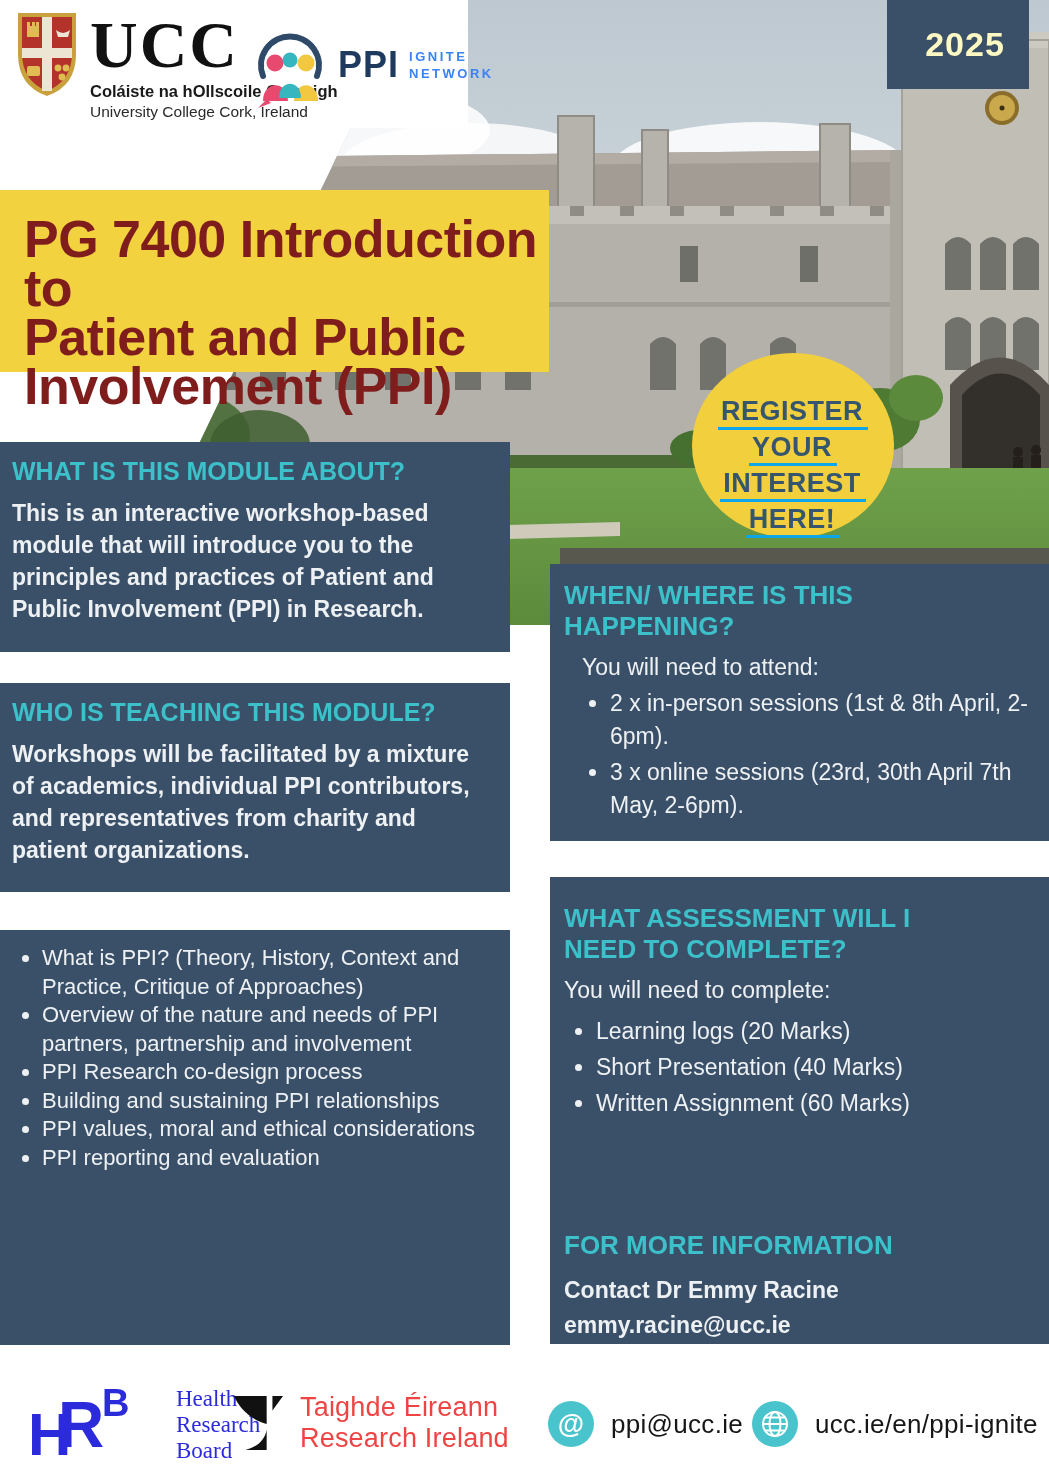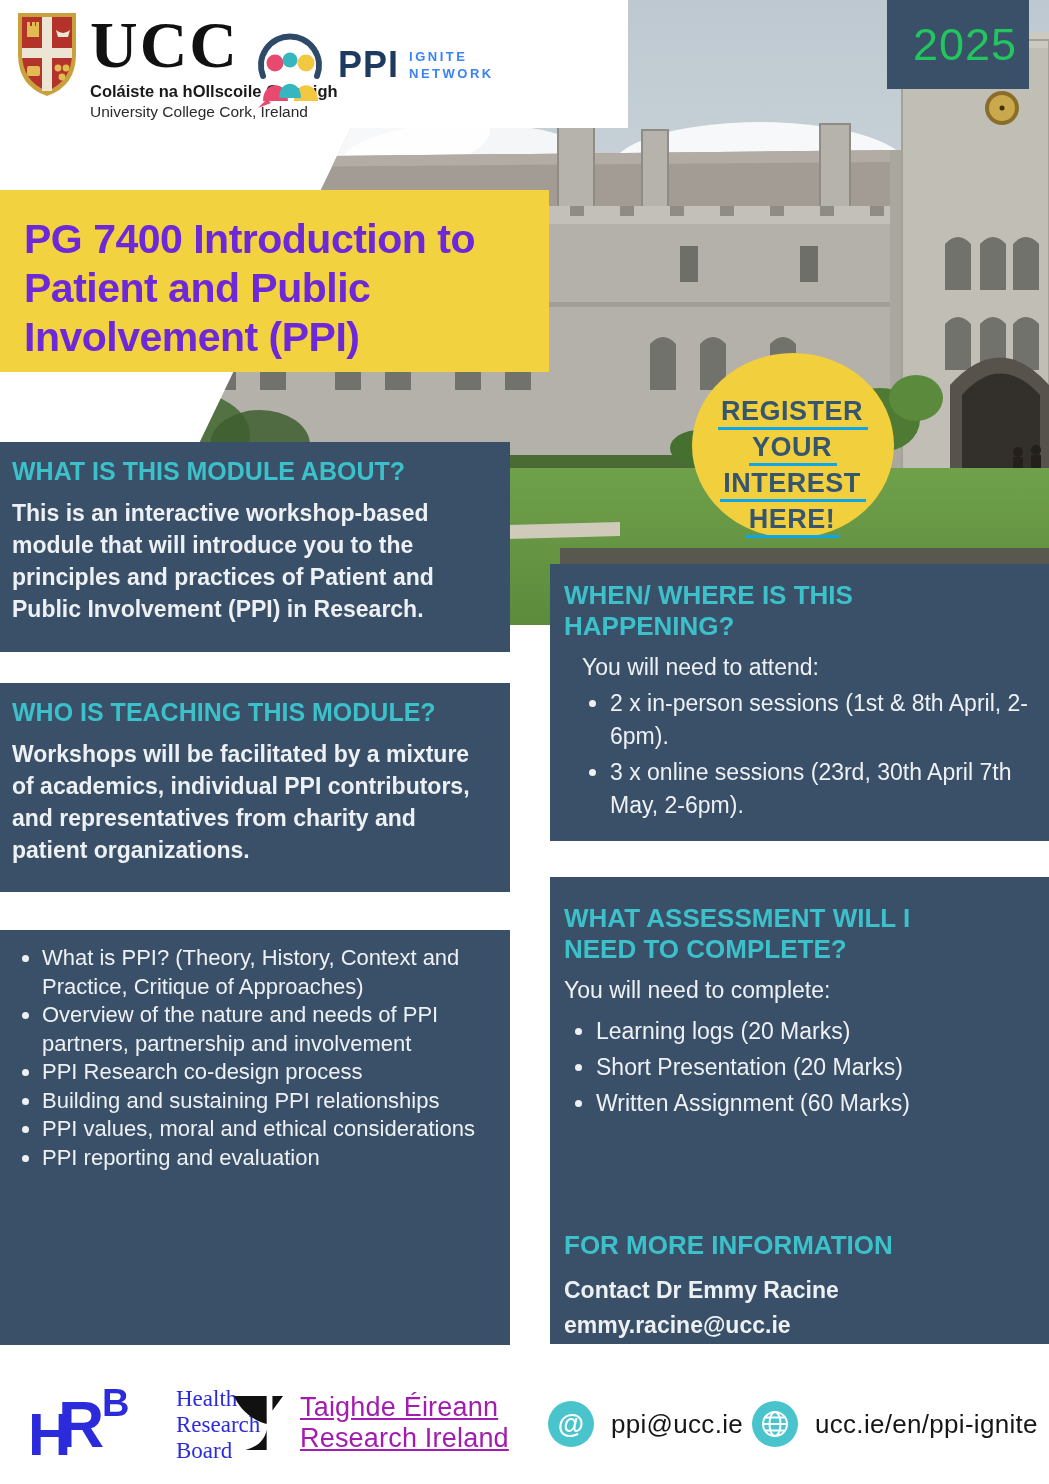--- a/index.html
+++ b/index.html
@@ -8,40 +8,40 @@
     position:relative; width:1049px; height:1484px; overflow:hidden;
     background:#ffffff; font-family:"Liberation Sans","DejaVu Sans",sans-serif;
   }
   
   .photo{
     position:absolute; left:0; top:0; width:1049px; height:625px;
     clip-path:polygon(412px 0, 1049px 0, 1049px 625px, 112px 625px);
   }
   .photo svg{ display:block; }
   
-  .header-band{ position:absolute; left:0; top:0; width:628px; height:128px; background:#ffffff; z-index:3; }
+  .header-band{ position:absolute; left:0; top:0; width:468px; height:128px; background:#ffffff; z-index:3; }
   .ucc-logo{ position:absolute; left:16px; top:10px; display:flex; gap:12px; }
   .ucc-text .acronym{ font-family:"Liberation Serif","DejaVu Serif",serif; font-weight:bold; font-size:66px; line-height:70px; color:#111; letter-spacing:2px; }
   .ucc-text .irish{ font-size:16.5px; font-weight:bold; color:#1a1a1a; margin-top:2px; }
   .ucc-text .english{ font-size:15.5px; color:#2a2a2a; margin-top:2px; }
   .ppi-logo{ position:absolute; left:254px; top:22px; display:flex; align-items:center; gap:12px; }
   .ppi-word{ font-size:36px; font-weight:bold; color:#1E3A5F; letter-spacing:1px; }
   .ppi-sub{ font-size:13px; font-weight:bold; color:#3b82f6; letter-spacing:2.5px; line-height:17px; }
   
   .year-badge{
     position:absolute; left:887px; top:0; width:142px; height:89px; background:#3A5068;
     z-index:3; display:flex; align-items:center; justify-content:center;
   }
-  .year-badge span{ color:#22c55e; font-size:45px; font-weight:normal; letter-spacing:1px; padding-left:14px; }
+  .year-badge span{ color:#fef9c3; font-size:34px; font-weight:bold; letter-spacing:1px; padding-left:14px; }
   
   .title-box{
     position:absolute; left:0; top:190px; width:549px; height:182px; background:#F2D23F;
     z-index:3; padding:25px 0 0 24px;
   }
-  .title-box .tline{ font-size:41px; line-height:49px; font-weight:bold; color:#6d28d9; letter-spacing:-0.5px; }
+  .title-box .tline{ font-size:52px; line-height:49px; font-weight:bold; color:#7f1d1d; letter-spacing:-0.5px; }
   
   .register{
     position:absolute; left:692px; top:353px; width:202px; height:185px; border-radius:50%;
     background:#F2CF3C; z-index:3; text-align:center; padding-top:40px; cursor:pointer;
   }
   .reg-line{ display:block; font-size:27px; line-height:36px; font-weight:bold; color:#35566E; letter-spacing:0.5px; }
   .reg-line span{ border-bottom:3px solid #0ea5e9; padding:0 5px 1px 3px; }
   
   .panel{ position:absolute; background:#3A5068; z-index:2; color:#EEF1F4; }
   .panel h2{ color:#3CC0CA; font-weight:bold; }
@@ -68,21 +68,21 @@
   .p-info p.body{ font-size:23px; line-height:35px; }
   
   .hrb{ position:absolute; left:28px; top:1386px; display:flex; align-items:center; gap:16px; z-index:3; }
   .hrb-mark{ position:relative; width:132px; height:74px; }
   .hrb-mark span{ position:absolute; font-weight:bold; color:#2B2BDC; font-family:"Liberation Sans",sans-serif; }
   .hrb-h{ left:0; top:12px; font-size:60px; }
   .hrb-r{ left:30px; top:0px; font-size:64px; }
   .hrb-b{ left:74px; top:-6px; font-size:38px; }
   .hrb-name div{ font-family:"Liberation Serif","DejaVu Serif",serif; color:#2B2BDC; font-size:23px; line-height:26px; }
   .ri{ position:absolute; left:232px; top:1392px; display:flex; align-items:center; gap:16px; z-index:3; }
-  .ri-name div{ color:#a21caf; font-size:27px; line-height:31px; letter-spacing:0.2px;text-decoration:underline; }
+  .ri-name div{ color:#ef4444; font-size:27px; line-height:31px; letter-spacing:0.2px; }
   .contact{ position:absolute; display:flex; align-items:center; gap:17px; z-index:3; }
   .c-email{ left:548px; top:1401px; }
   .c-web{ left:752px; top:1401px; }
   .round-icon{ width:46px; height:46px; border-radius:50%; background:#49C4CC; display:flex; align-items:center; justify-content:center; }
   .at-glyph{ color:#ffffff; font-size:27px; font-weight:bold; line-height:46px; }
   .contact .txt{ font-size:26px; color:#161616; letter-spacing:0.3px; }
 </style>
 </head>
 <body>
 
@@ -297,21 +297,21 @@
         <li>2 x in-person sessions (1st &amp; 8th April, 2-6pm).</li>
         <li>3 x online sessions (23rd, 30th April 7th May, 2-6pm).</li>
       </ul>
   </div>
 
   <div class="panel p-right p-assess">
     <h2>WHAT ASSESSMENT WILL I NEED TO COMPLETE?</h2>
     <p class="intro">You will need to complete:</p>
     <ul>
         <li>Learning logs (20 Marks)</li>
-        <li>Short Presentation (20 Marks)</li>
+        <li>Short Presentation (40 Marks)</li>
         <li>Written Assignment (60 Marks)</li>
       </ul>
   </div>
 
   <div class="panel p-right p-info">
     <h2>FOR MORE INFORMATION</h2>
     <p class="body">Contact Dr Emmy Racine</p>
     <p class="body">emmy.racine@ucc.ie</p>
   </div>
 

